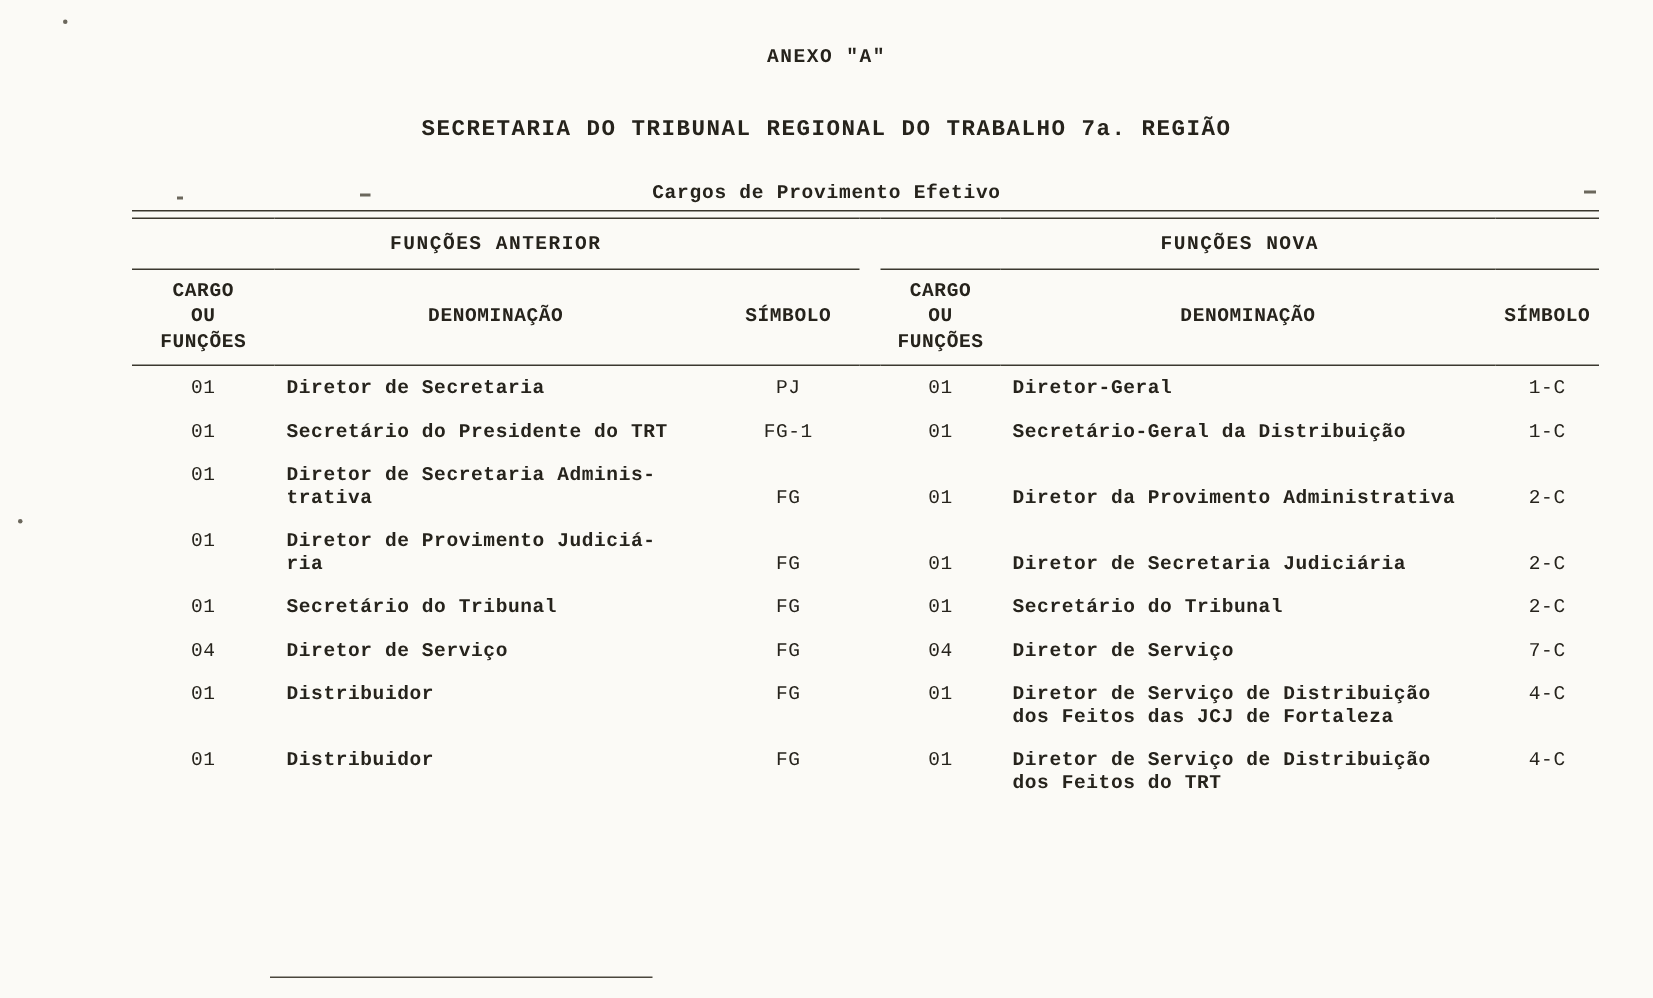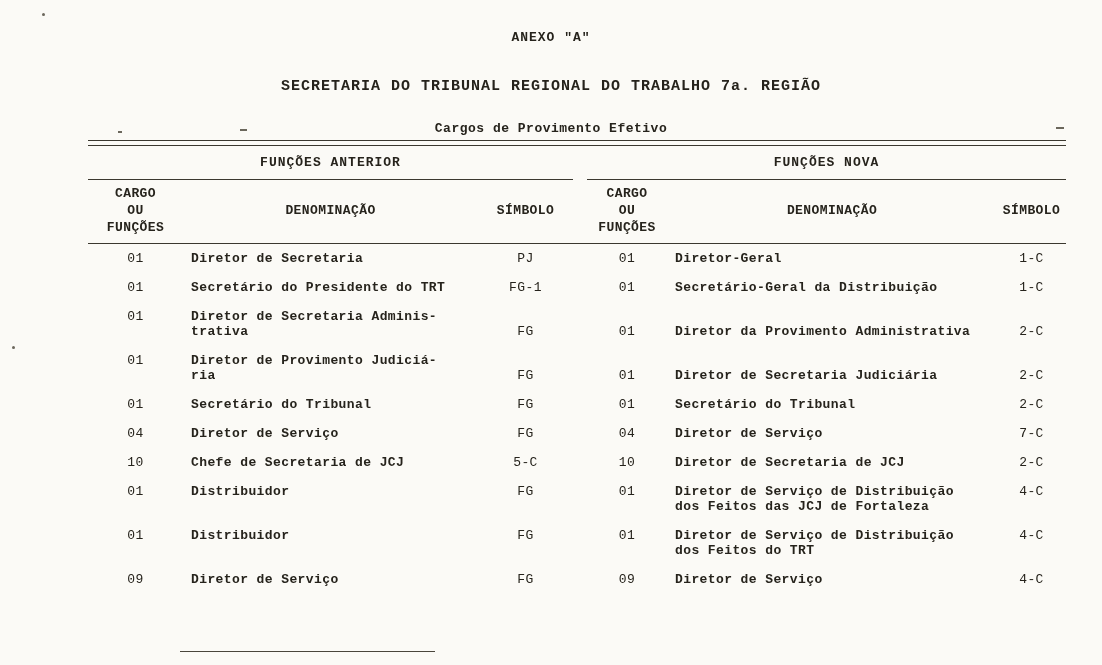--- a/index.html
+++ b/index.html
@@ -184,29 +184,20 @@
     <td class="c">04</td>
     <td class="den">Diretor de Serviço</td>
     <td class="c">FG</td>
     <td class="gap"></td>
     <td class="c">04</td>
     <td class="den">Diretor de Serviço</td>
     <td class="c">7-C</td>
   </tr>
 
 
-  <tr>
-    <td class="c">10</td>
-    <td class="den">Chefe de Secretaria de JCJ</td>
-    <td class="c">5-C</td>
-    <td class="gap"></td>
-    <td class="c">10</td>
-    <td class="den">Diretor de Secretaria de JCJ</td>
-    <td class="c">2-C</td>
-  </tr>
 
   <tr>
     <td class="c">01</td>
     <td class="den">Distribuidor</td>
     <td class="c">FG</td>
     <td class="gap"></td>
     <td class="c">01</td>
     <td class="den">Diretor de Serviço de Distribuição
 dos Feitos das JCJ de Fortaleza</td>
     <td class="c">4-C</td>
@@ -216,25 +207,16 @@
     <td class="c">01</td>
     <td class="den">Distribuidor</td>
     <td class="c">FG</td>
     <td class="gap"></td>
     <td class="c">01</td>
     <td class="den">Diretor de Serviço de Distribuição
 dos Feitos do TRT</td>
     <td class="c">4-C</td>
   </tr>
 
-  <tr>
-    <td class="c">09</td>
-    <td class="den">Diretor de Serviço</td>
-    <td class="c">FG</td>
-    <td class="gap"></td>
-    <td class="c">09</td>
-    <td class="den">Diretor de Serviço</td>
-    <td class="c">4-C</td>
-  </tr>
 </tbody>
   </table>
 
 <div class="rule-bottom"></div>
 
 </body></html>

